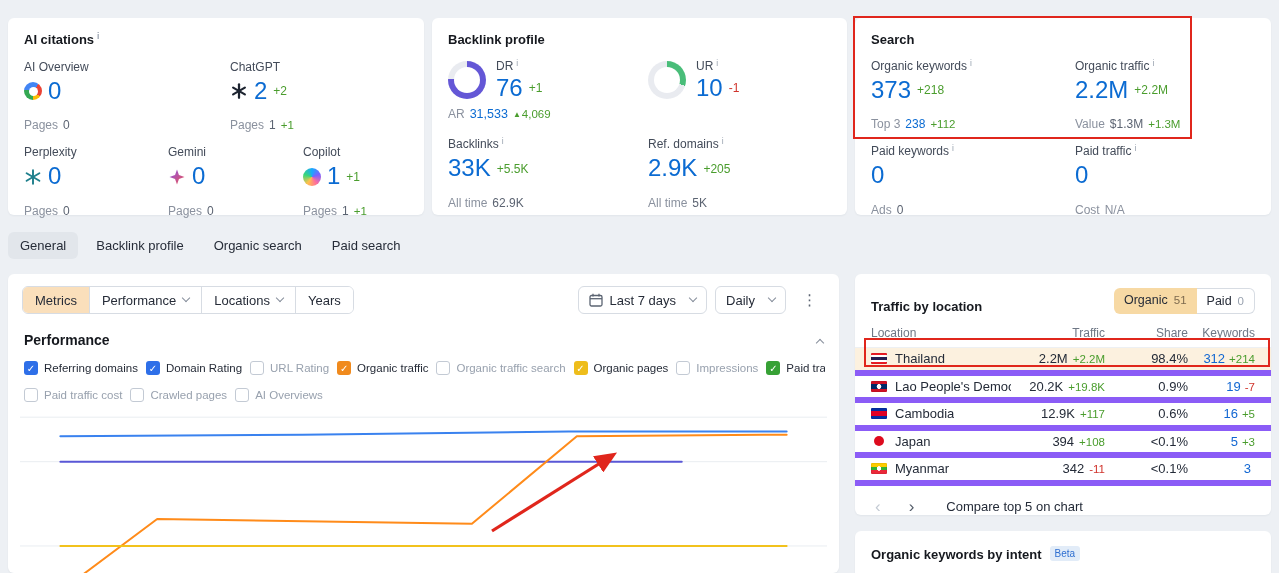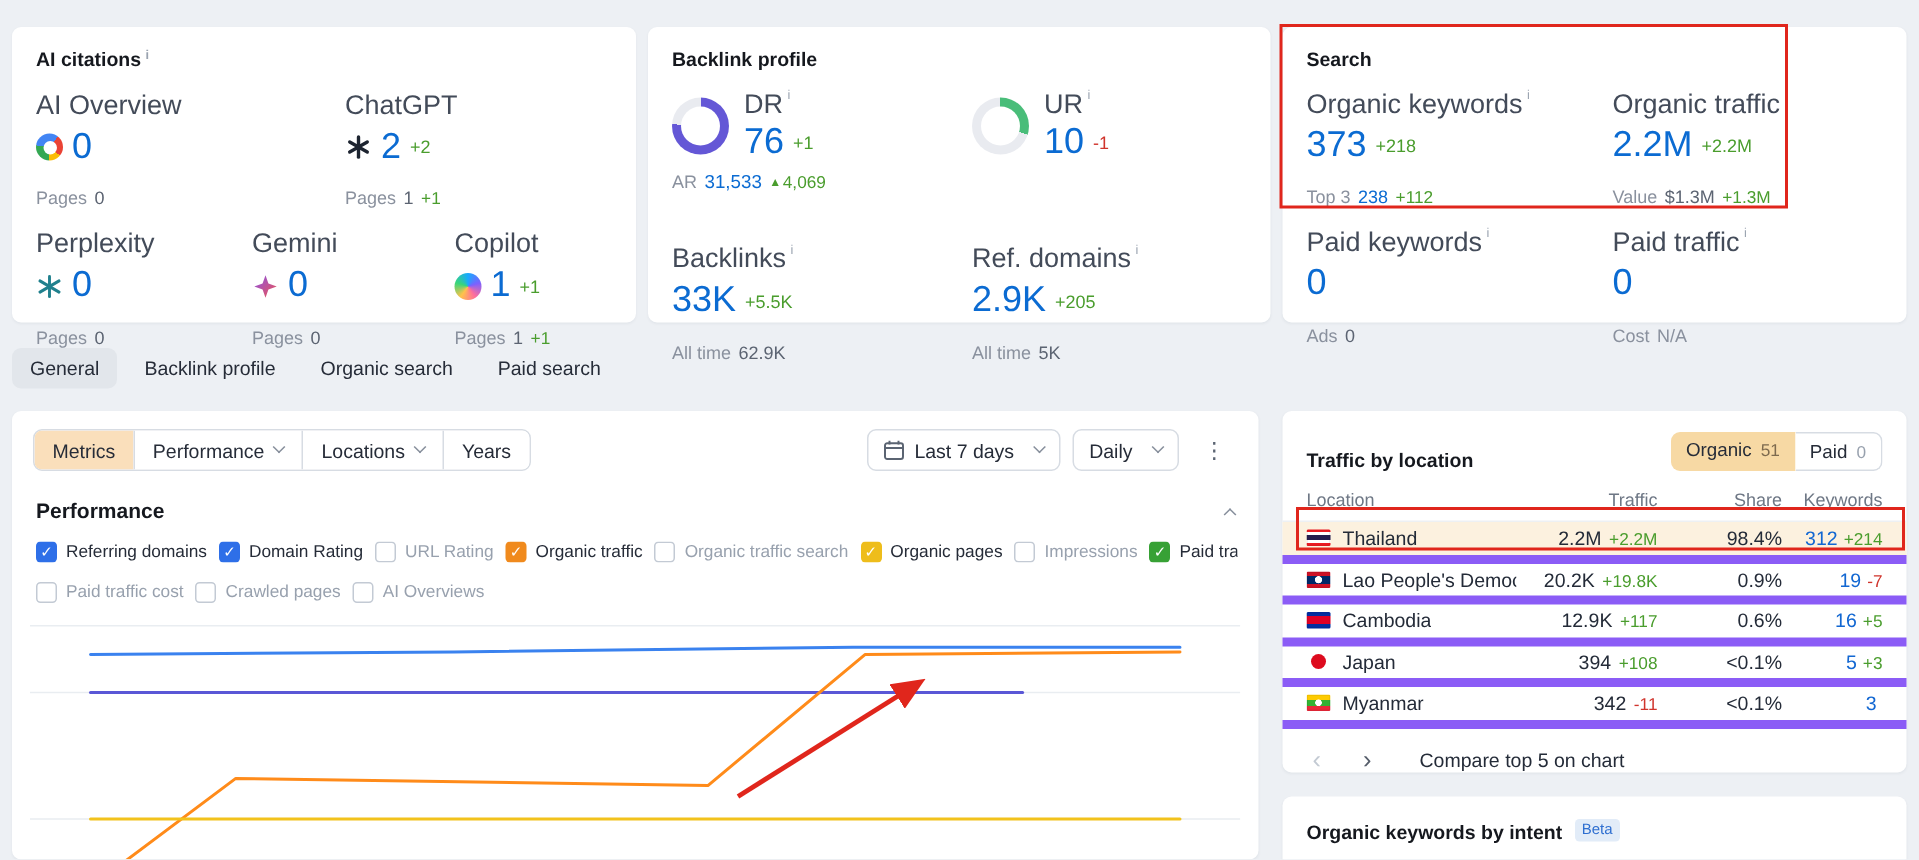--- a/index.html
+++ b/index.html
@@ -13,21 +13,21 @@
   .card-backlink{left:432px;top:18px;width:415px;height:197px;padding:14px 16px}
   .card-search{left:855px;top:18px;width:416px;height:197px;padding:14px 16px}
   .card-main{left:8px;top:274px;width:831px;height:299px;padding:12px 14px}
   .card-traffic{left:855px;top:274px;width:416px;height:241px}
   .card-intent{left:855px;top:531px;width:416px;height:60px;padding:16px}
 
   .card-title{font-size:13px;font-weight:700;color:#15181e;display:flex;align-items:flex-start}
   .info{display:inline-block;font-size:8.5px;color:#9aa3b0;margin-left:3px;margin-top:-1px}
   .info::after{content:"i"}
 
-  .m-label{font-size:18px;color:#434b59;display:flex;align-items:flex-start}
+  .m-label{font-size:12px;color:#434b59;display:flex;align-items:flex-start}
   .valrow{display:flex;align-items:center;gap:6px;margin-top:4px}
   .big{font-size:24px;line-height:1.1;color:#0b6bd2;font-weight:400}
   .delta{font-size:12px;color:#4a9d2d}
   .delta.sm{font-size:11.5px}
   .delta.red{color:#d0342c}
   .tri::before{content:"▲";font-size:8px;margin-right:1px;vertical-align:1px}
   .subrow{margin-top:14px;font-size:12px;display:flex;gap:5px;align-items:baseline}
   .sub-label{color:#8a919e;font-size:12px}
   .sub-val{color:#5c6472;font-size:12px}
   .sub-val.muted{color:#8a919e}
@@ -38,21 +38,21 @@
   .w206{width:206px}.w144{width:144px}.w135{width:135px}
   .icon{display:inline-block;flex:0 0 auto}
   .google-icon{width:18px;height:18px;border-radius:50%;position:relative;
     background:conic-gradient(from -40deg,#4285f4 0 22%,#ea4335 0 47%,#fbbc05 0 62%,#34a853 0 88%,#4285f4 0)}
   .google-icon::after{content:"";position:absolute;inset:4.5px;background:#fff;border-radius:50%}
   .star-svg{display:block}
   .copilot-icon{width:18px;height:18px;border-radius:50%;
     background:conic-gradient(#18a9ff,#7b61ff,#ff6e9c,#ffc24b,#37d67a,#18a9ff)}
 
   
-  .bl-grid{display:grid;grid-template-columns:200px 1fr;row-gap:34px;margin-top:12px}
+  .bl-grid{display:grid;grid-template-columns:200px 1fr;row-gap:16px;margin-top:12px}
   .dr-flex{display:flex;align-items:center;gap:10px}
   .donut{width:38px;height:38px;border-radius:50%;position:relative}
   .donut::after{content:"";position:absolute;inset:6px;background:#fff;border-radius:50%}
   .donut-dr{background:conic-gradient(#6457d6 0 76%,#e9ebf0 0)}
   .donut-ur{background:conic-gradient(#49bd79 0 30%,#e9ebf0 0)}
   .ar-line{margin-top:6px;font-size:12px;display:flex;gap:5px;align-items:baseline}
   .ar-val{color:#0b6bd2;font-size:12.5px}
 
   
   .s-grid{display:grid;grid-template-columns:204px 1fr;row-gap:13px;margin-top:12px}

